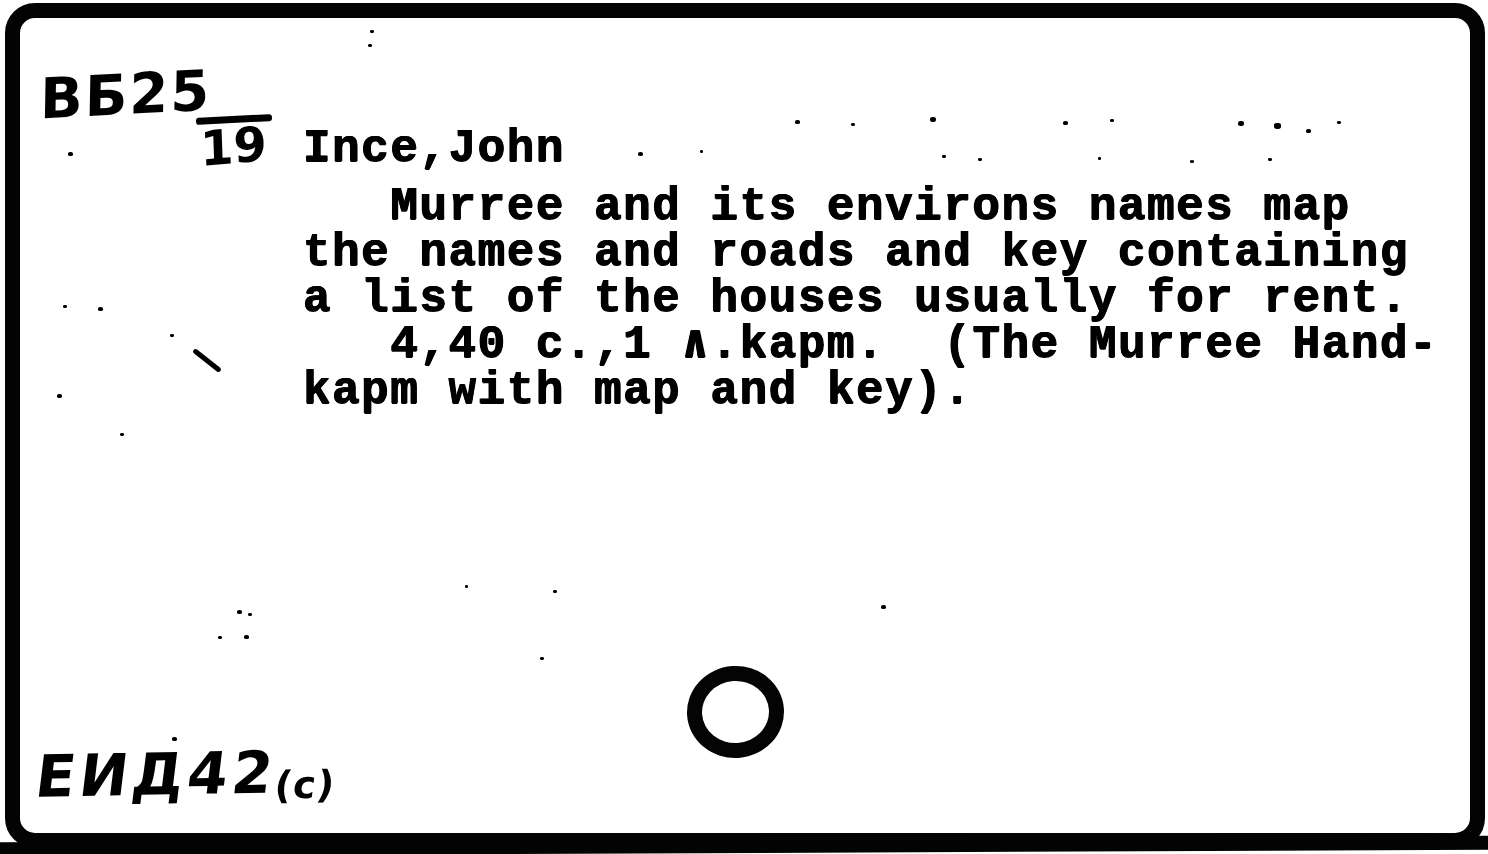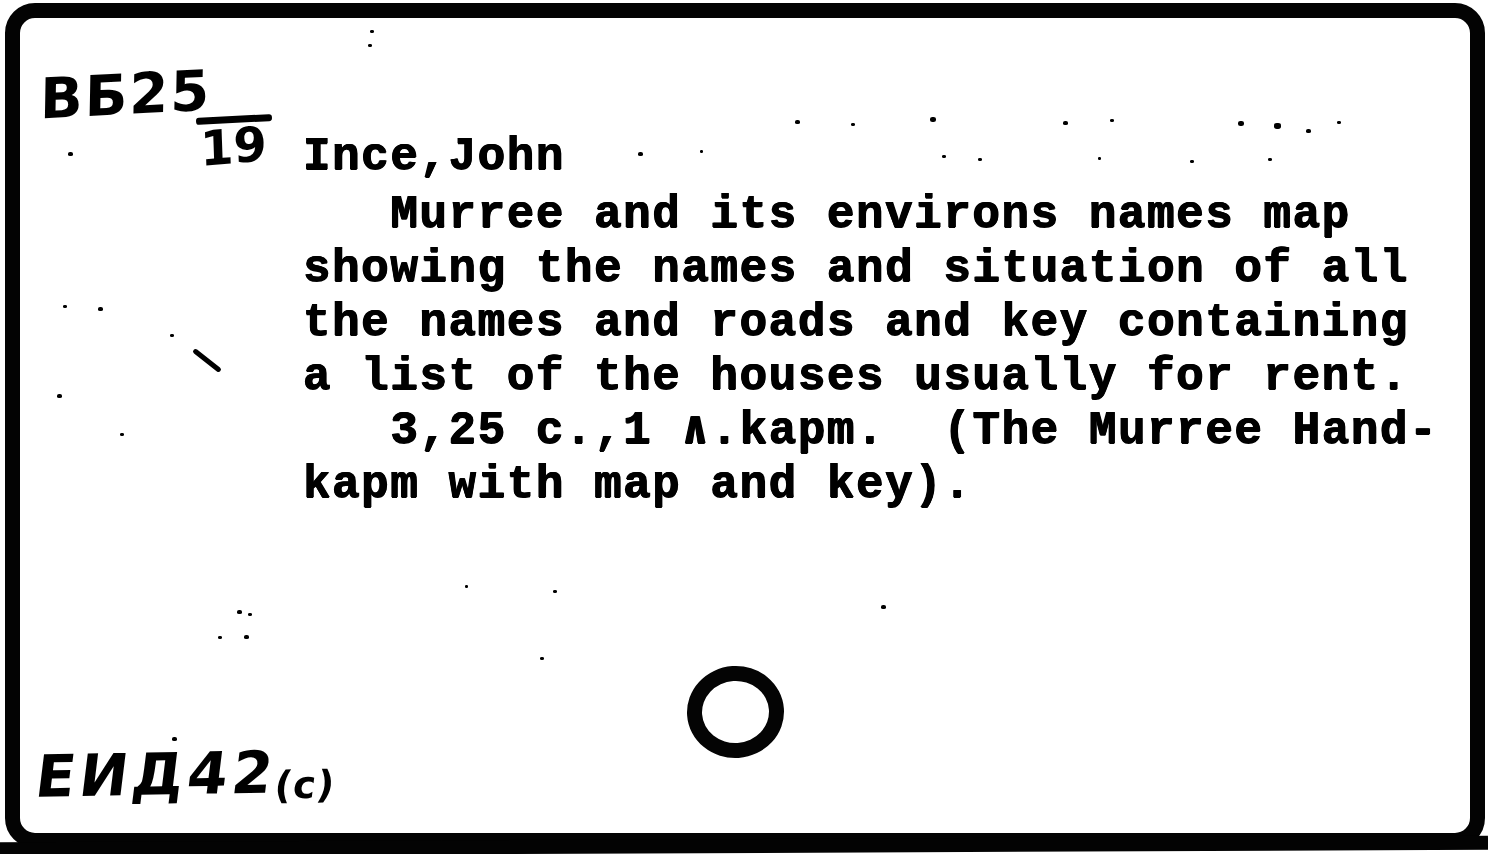--- a/index.html
+++ b/index.html
@@ -10,21 +10,21 @@
   
   .card-border{position:absolute;left:5px;top:3px;width:1480px;height:845px;
     box-sizing:border-box;border:15px solid #030303;border-radius:30px;}
   .bottom-strip{position:absolute;left:0;top:839px;width:1488px;height:14px;
     background:#030303;transform:rotate(-0.25deg);}
 
   
   .typed{color:#000;font-weight:700;white-space:pre;
     font-family:"Liberation Mono","DejaVu Sans Mono",monospace;
     font-size:46px;line-height:46px;letter-spacing:1.5px;
-    text-shadow:0.6px 0 0 #000,-0.6px 0 0 #000,0 0.5px 0 #000;margin-top:8px;}
+    text-shadow:0.6px 0 0 #000,-0.6px 0 0 #000,0 0.5px 0 #000;}
   .heading{position:absolute;left:303px;top:126px;}
   .body-block{position:absolute;left:303px;top:184px;}
 
   
   .hw{color:#000;font-family:"DejaVu Sans",sans-serif;font-weight:700;}
   .callnum-top{position:absolute;left:40px;top:62px;font-size:56px;
     transform:rotate(-3deg) skewX(-4deg);letter-spacing:2px;}
   .fraction-line{position:absolute;left:196px;top:116px;width:76px;height:7px;
     background:#000;border-radius:3px;transform:rotate(-3deg);}
   .callnum-bottom{position:absolute;left:200px;top:118px;font-size:48px;
@@ -51,24 +51,23 @@
   <div class="bottom-strip"></div>
 
   <div class="hw callnum-top">ВБ25</div>
   <div class="fraction-line"></div>
   <div class="hw callnum-bottom">19</div>
 
   <div class="typed heading">Ince,John</div>
 
   <div class="body-block">
     <div class="typed">   Murree and its environs names map</div>
-    <div class="typed">showing the names and situation of all</div>
     <div class="typed">the names and roads and key containing</div>
     <div class="typed">a list of the houses usually for rent.</div>
-    <div class="typed">   3,25 c.,1 ∧.kapm.  (The Murree Hand-</div>
+    <div class="typed">   4,40 c.,1 ∧.kapm.  (The Murree Hand-</div>
     <div class="typed">kapm with map and key).</div>
   </div>
 
   <div class="punch-hole"></div>
 
   <div class="hw shelf-mark">
     <span>ЕИД42</span><span class="shelf-suffix">(с)</span>
   </div>
 
   <div id="noise">

